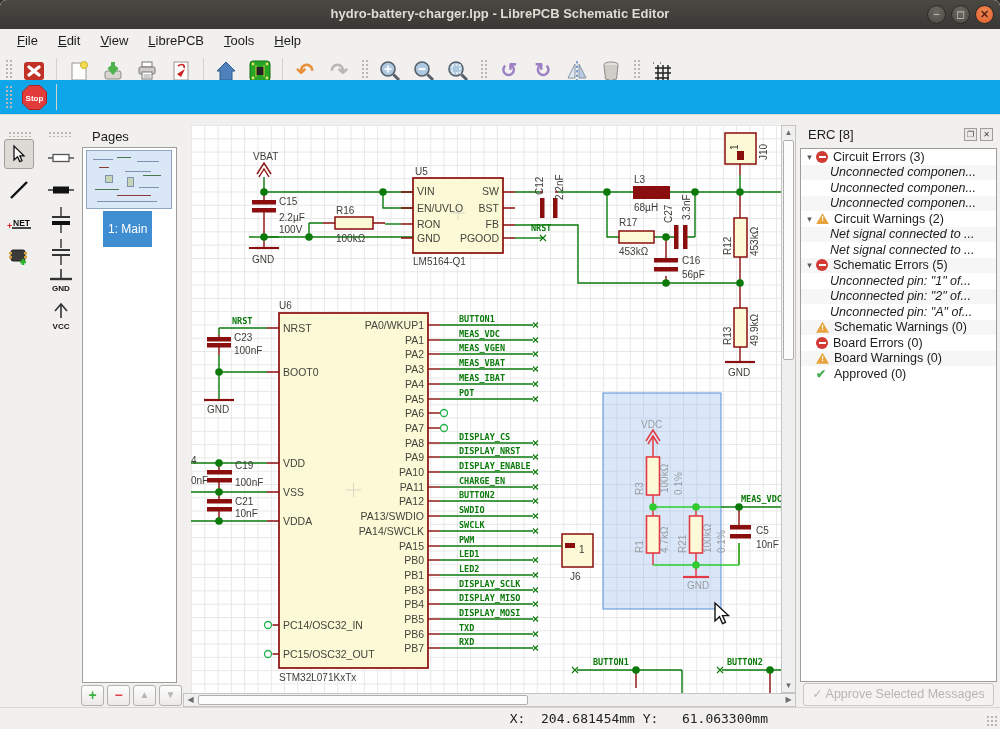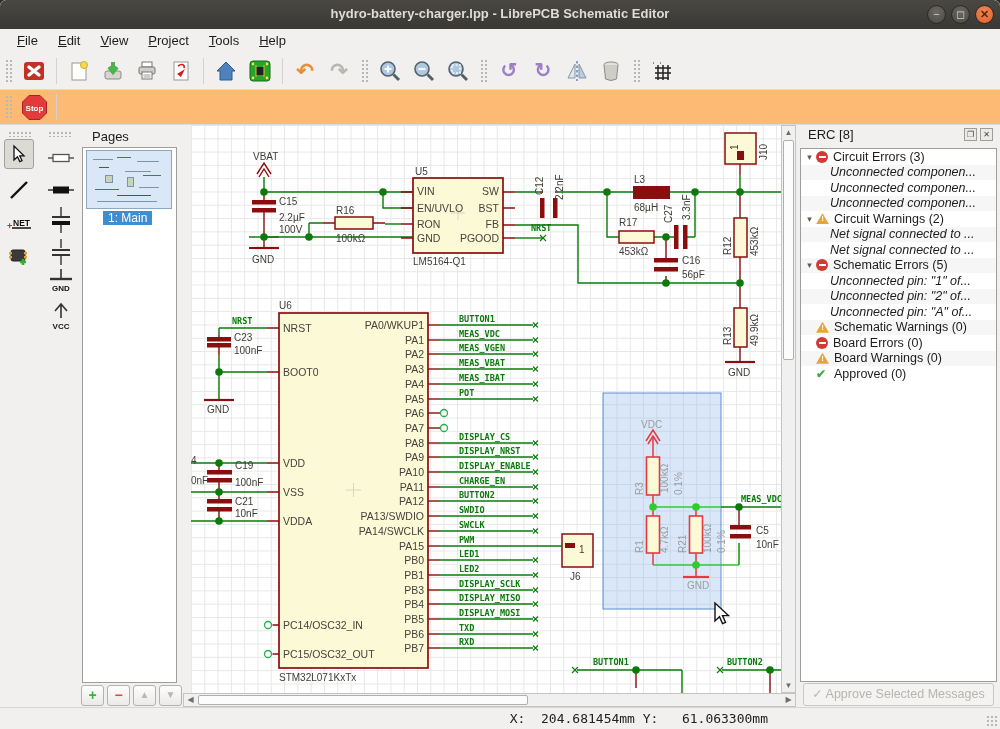--- a/index.html
+++ b/index.html
@@ -13,21 +13,21 @@
   .wbtn{width:19px;height:19px;border-radius:50%;background:radial-gradient(circle at 50% 35%,#6b6962,#4a4842);border:1px solid #2c2b27;color:#cfccc4;font-size:11px;line-height:17px;text-align:center;}
   .wbtn.close{background:radial-gradient(circle at 50% 35%,#f08854,#df5f2d);color:#5c2410;font-weight:bold;}
 
   
   .menubar{position:absolute;left:0;top:29px;width:100%;height:23px;background:#f1f0ee;padding-left:8px;display:flex;align-items:center;gap:2px;}
   .menu-item{display:inline-block;padding:2px 9px;font-size:13px;color:#1c1c1c;}
   .menu-item::first-letter{text-decoration:underline;}
 
   
   .toolbar{position:absolute;left:0;top:52px;width:100%;height:38px;background:#f1f0ee;border-bottom:1px solid #dddbd7;display:flex;align-items:center;}
-  .toolbar2{position:absolute;left:0;top:90px;width:100%;height:35px;background:#fdba74;border-bottom:1px solid #dddbd7;display:flex;align-items:center;}
+  .toolbar2{position:absolute;left:0;top:80px;width:100%;height:35px;background:#0ea5e9;border-bottom:1px solid #dddbd7;display:flex;align-items:center;}
   .tbtn{width:32px;height:30px;display:flex;align-items:center;justify-content:center;margin:0 1px;}
   .tsep{width:1px;height:26px;background:#d4d2ce;margin:0 5px;}
   .thandle{width:7px;height:24px;margin:0 5px;background:radial-gradient(circle,#b9b7b3 1px,transparent 1.2px);background-size:4px 4px;}
   .glyph{font-size:21px;line-height:21px;}
   .undo{color:#e88f3c;font-weight:bold;}
   .redo{color:#b9b7b3;font-weight:bold;}
   .rot{color:#9d7fc3;font-weight:bold;font-size:20px;}
 
   
   .main{position:absolute;left:0;top:125px;width:1000px;height:582px;background:#f1f0ee;}
@@ -35,21 +35,21 @@
   .vhandle{position:absolute;width:24px;height:6px;background:radial-gradient(circle,#b9b7b3 1px,transparent 1.2px);background-size:4px 4px;}
   .tool{position:absolute;width:30px;height:30px;display:flex;align-items:center;justify-content:center;}
   .tool.active{background:#dcdad5;border:1px solid #a3a19c;border-radius:3px;}
 
   
   .pages{position:absolute;left:80px;top:0;width:98px;height:100%;}
   .pages-title{font-size:13px;color:#1c1c1c;padding:4px 0 3px 12px;}
   .pages-box{position:absolute;left:2px;top:22px;width:95px;height:536px;background:#fff;border:1px solid #9f9d99;}
   .thumb{position:absolute;left:3px;top:2px;width:86px;height:59px;border:1px solid #8fa8c0;background:#d9e7f6;overflow:hidden;}
   .thumb .spk{position:absolute;background:#7d93ad;}
-  .page-caption{position:absolute;left:20px;top:63px;padding:0 5px;background:#3f8ed2;color:#fff;font-size:12px;}
+  .page-caption{position:absolute;left:20px;top:63px;padding:11px 5px;background:#3f8ed2;color:#fff;font-size:12px;}
   .pages-btns{position:absolute;left:1px;top:560px;display:flex;gap:3px;}
   .pbtn{width:23px;height:21px;border:1px solid #b4b2ae;border-radius:3px;background:linear-gradient(#fdfdfd,#ebeae8);font-size:14px;font-weight:bold;text-align:center;line-height:18px;}
   .pbtn.add{color:#3faf3f;}
   .pbtn.rm{color:#e04343;}
   .pbtn.dis{color:#b9b7b3;font-size:10px;}
 
   
   .canvas{position:absolute;left:183px;top:0;width:614px;height:582px;background:#f1f0ee;}
   .gridarea{position:absolute;left:8px;top:0;width:598px;height:568px;background-color:#fff;
     background-image:linear-gradient(#e7e7e7 1px,transparent 1px),linear-gradient(90deg,#e7e7e7 1px,transparent 1px);
@@ -101,21 +101,21 @@
       <div class="wbtn">−</div>
       <div class="wbtn">◻</div>
       <div class="wbtn close">✕</div>
     </div>
   </div>
 
   <div class="menubar">
       <span class="menu-item">File</span>
       <span class="menu-item">Edit</span>
       <span class="menu-item">View</span>
-      <span class="menu-item">Project</span>
+      <span class="menu-item">LibrePCB</span>
       <span class="menu-item">Tools</span>
       <span class="menu-item">Help</span>
     </div>
 
   <div class="toolbar">
     <div class="thandle"></div>
     <div class="tbtn">
       <svg width="24" height="24">
           <rect x="2" y="3" width="20" height="18" rx="3" fill="#c03226"></rect>
           <path d="M7 8 L17 16 M17 8 L7 16" stroke="#fff" stroke-width="3.4" stroke-linecap="round"></path>

